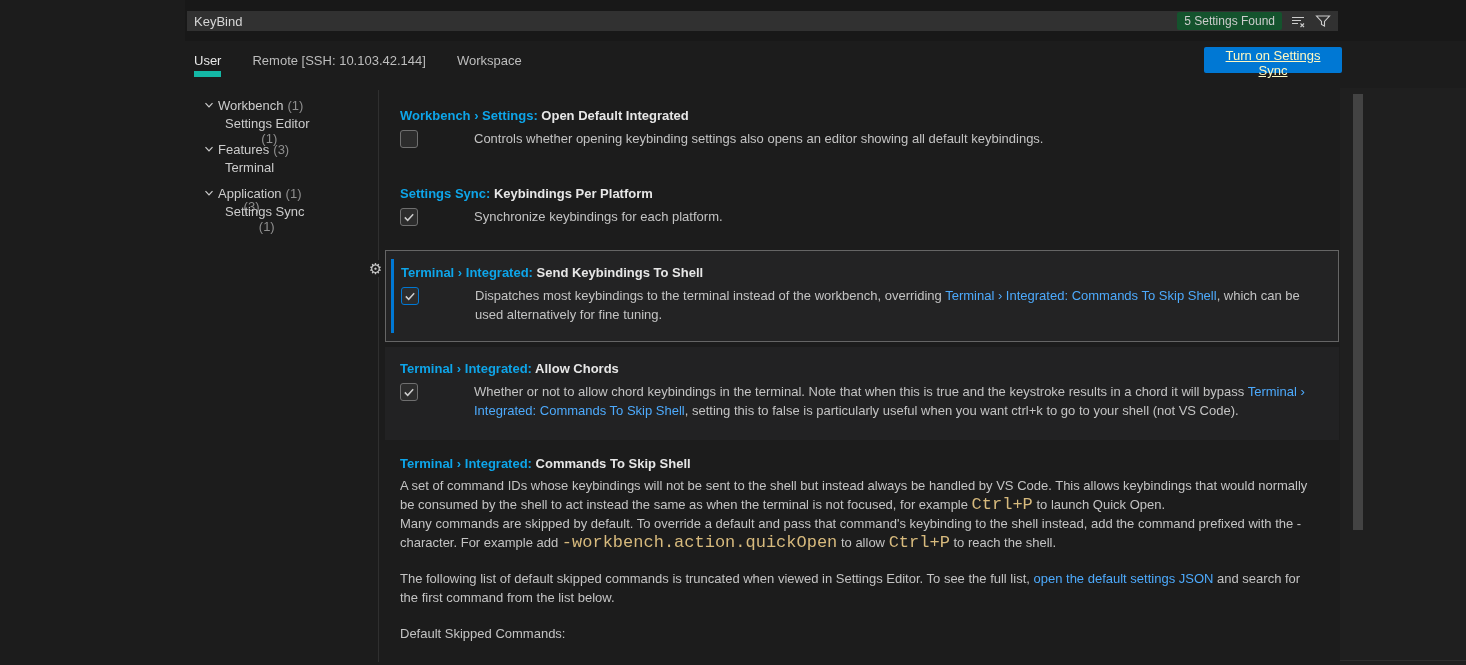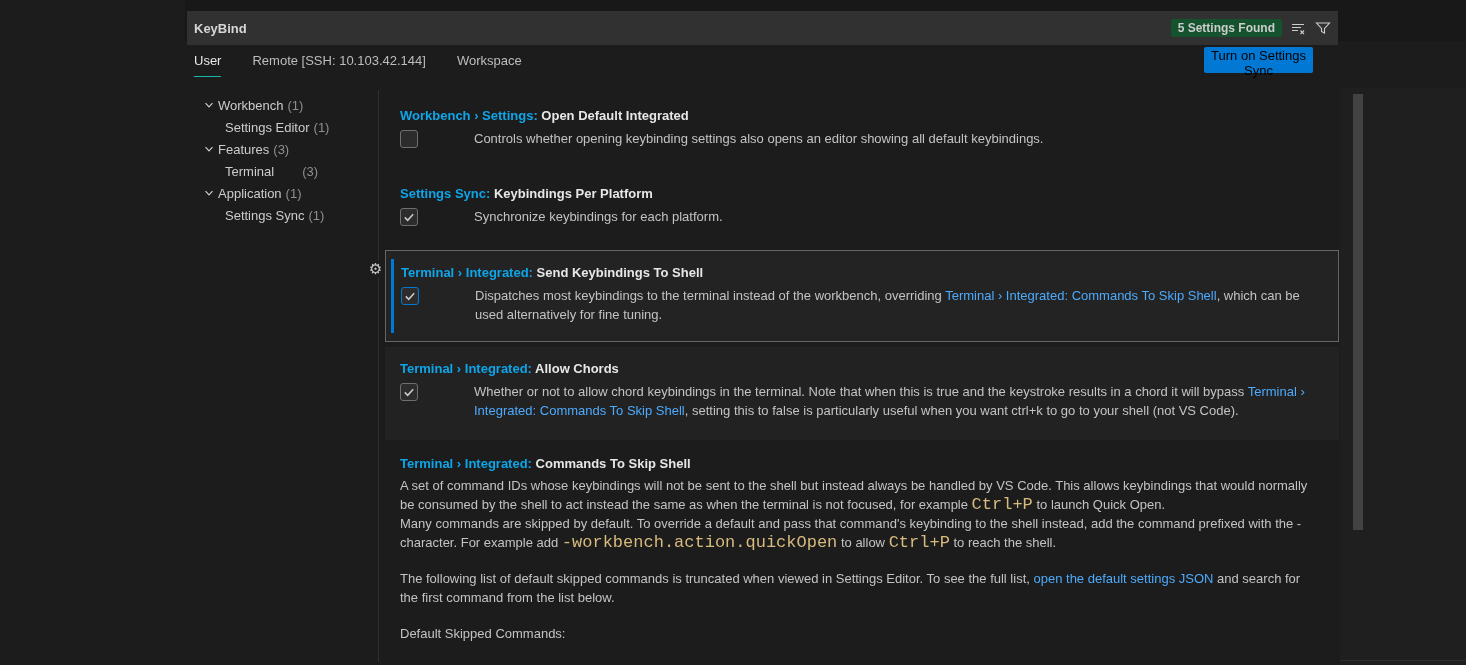--- a/index.html
+++ b/index.html
@@ -4,41 +4,41 @@
 <style>
   html,body{margin:0;padding:0;}
   body{
     width:1466px;height:665px;position:relative;overflow:hidden;
     background:#1c1c1c;color:#cccccc;
     font-family:"Liberation Sans",sans-serif;font-size:13px;
   }
   
   .top-band{position:absolute;left:185px;top:0;width:1281px;height:41px;background:#181818;}
   .search-input{
-    position:absolute;left:187px;top:11px;width:1151px;height:34px;
+    position:absolute;left:187px;top:11px;width:1151px;height:20px;
     background:#313131;display:flex;align-items:center;
-    padding:0 6px 0 7px;box-sizing:border-box;cursor:text;font-weight:bold;
+    padding:0 6px 0 7px;box-sizing:border-box;cursor:text;
   }
   .search-value{color:#d6d6d6;}
   .search-right{margin-left:auto;display:flex;align-items:center;gap:7px;}
   .count-badge{background:#14532d;color:#cccccc;font-size:12px;padding:2px 7px;border-radius:2px;}
   .sicon{display:flex;align-items:center;justify-content:center;width:18px;height:18px;cursor:pointer;}
   
   .tabs{position:absolute;left:194px;top:51px;display:flex;gap:31px;height:26px;}
   .tab{color:#bdbdbd;line-height:20px;cursor:pointer;padding-bottom:4px;}
-  .tab.active{color:#e7e7e7;border-bottom:1px solid #14b8a6;}
+  .tab.active{color:#e7e7e7;border-bottom:6px solid #14b8a6;}
   .sync-btn{
-    position:absolute;left:1204px;top:47px;width:109px;height:26px;
-    background:#0078d4;color:#000000;border:none;border-radius:2px;
-    font-family:"Liberation Sans",sans-serif;font-size:13px;cursor:pointer;
+    position:absolute;left:1204px;top:47px;width:138px;height:26px;
+    background:#0078d4;color:#fef9c3;border:none;border-radius:2px;
+    font-family:"Liberation Sans",sans-serif;font-size:13px;cursor:pointer;text-decoration:underline;
   }
   
   .toc-item{position:absolute;left:185px;height:22px;display:flex;align-items:center;color:#cccccc;cursor:pointer;white-space:nowrap;}
   .toc-item .chev{width:16px;height:16px;margin-right:1px;display:flex;align-items:center;justify-content:center;}
-  .toc-item.child{padding-left:40px;}
+  .toc-item.child{padding-left:40px;flex-direction:column;}
   .toc-item.parent{padding-left:16px;}
   .toc-count{color:#8f8f8f;margin-left:4px;}
   .divider{position:absolute;left:378px;top:90px;width:1px;height:572px;background:#2f2f2f;}
   
   .srow{position:absolute;left:385px;width:954px;box-sizing:border-box;padding:6px 24px 0 15px;}
   .srow.emph-focused{border:1px solid #656565;background:#232324;padding-top:12px;}
   .srow.emph-highlight{background:#222223;padding-top:12px;}
   .accent-bar{position:absolute;left:5px;top:8px;bottom:8px;width:3px;background:#0078d4;}
   .stitle{line-height:19px;white-space:nowrap;}
   .scat{color:#0ea5e9;font-weight:700;}

